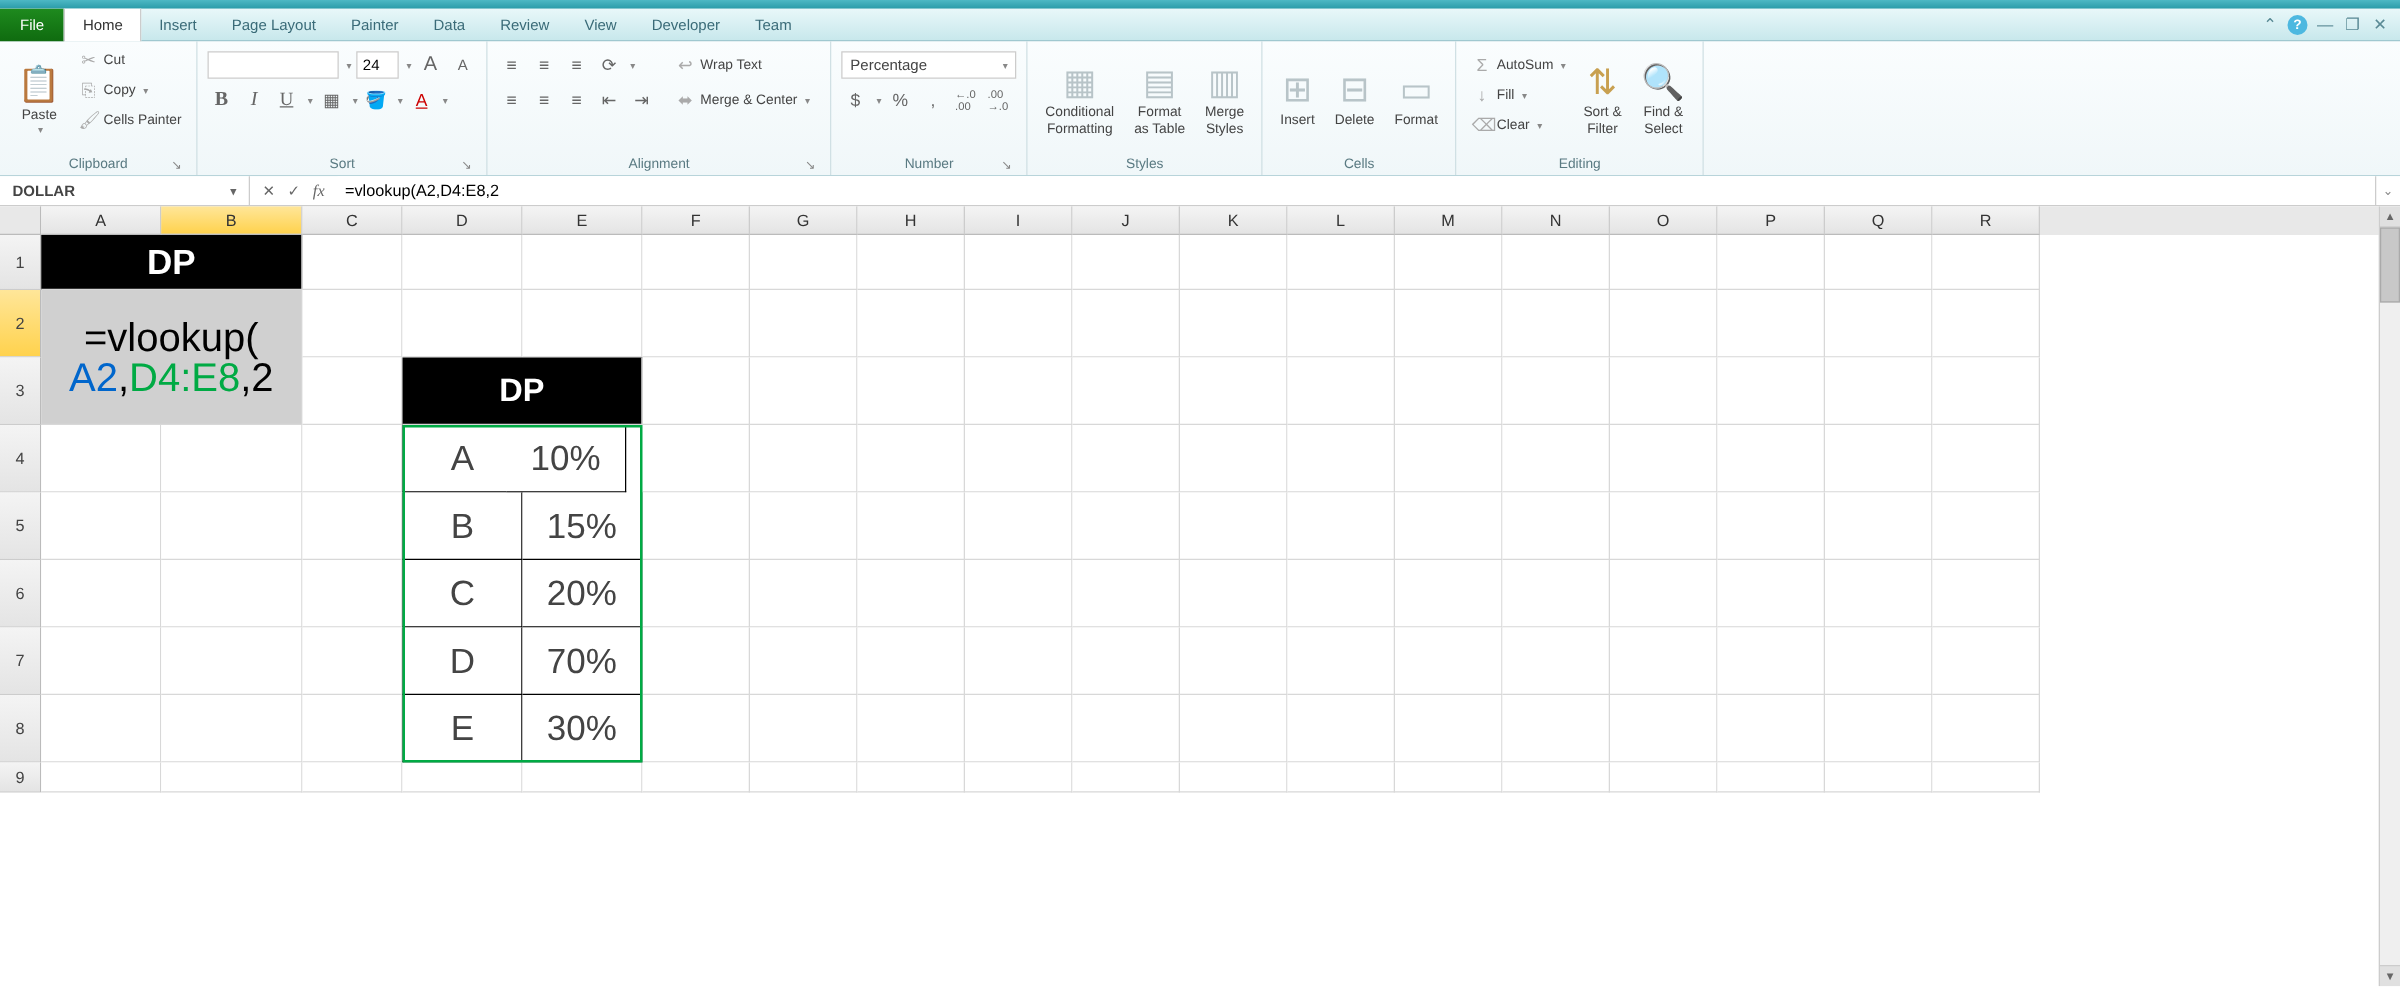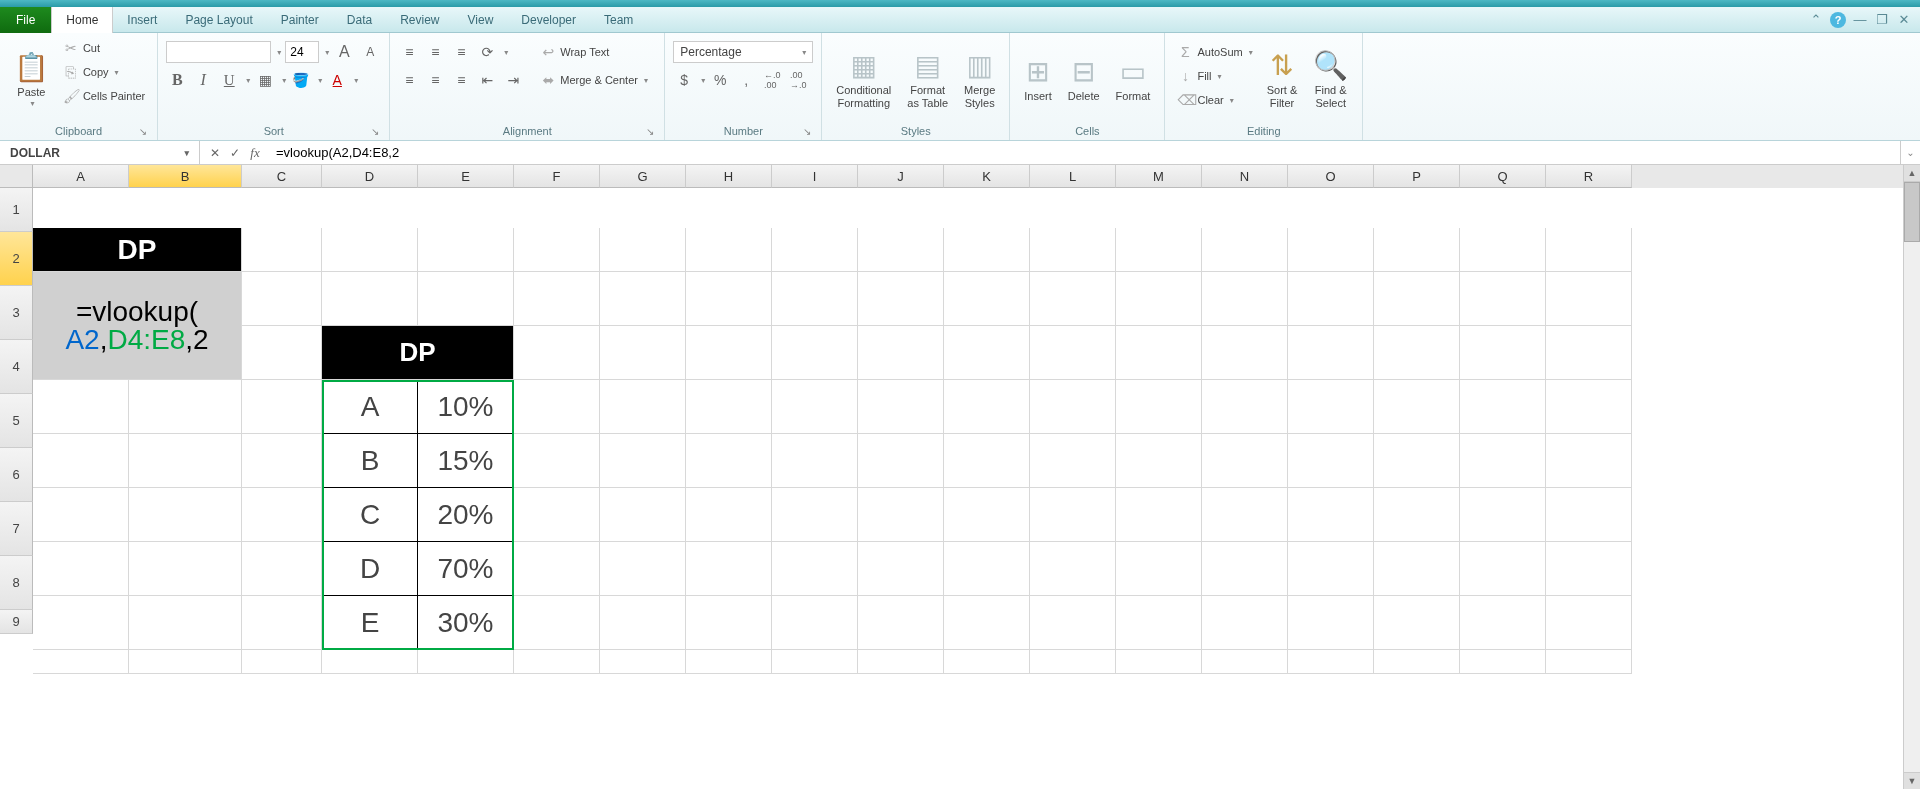--- a/index.html
+++ b/index.html
@@ -14,21 +14,21 @@
 .tab.file { background: linear-gradient(to bottom, #1e8a1e, #0f6b0f); color: #fff; padding: 0 16px; }
 .tab.active { background: #fff; color: #333; border-left: 1px solid #ccc; border-right: 1px solid #ccc; }
 .title-right { position: absolute; right: 8px; display: flex; gap: 6px; align-items: center; }
 .title-icon { width: 16px; height: 16px; display: flex; align-items: center; justify-content: center; color: #5a8a95; font-size: 13px; cursor: pointer; }
 .help-icon { background: #4db8e0; color: #fff; border-radius: 50%; width: 16px; height: 16px; font-weight: bold; font-size: 11px; }
 
 
 .ribbon { height: 108px; background: linear-gradient(to bottom, #fafdfe, #f0f7f9); border-bottom: 1px solid #b8d4da; display: flex; }
 .ribbon-group { border-right: 1px solid #d0e0e4; padding: 4px 8px 0 8px; display: flex; flex-direction: column; position: relative; }
 .ribbon-group-body { flex: 1; display: flex; align-items: flex-start; gap: 4px; }
-.ribbon-group-label { height: 18px; text-align: right; font-size: 11px; color: #5a7a82; display: flex; align-items: center; justify-content: center; position: relative; }
+.ribbon-group-label { height: 18px; text-align: center; font-size: 11px; color: #5a7a82; display: flex; align-items: center; justify-content: center; position: relative; }
 .dialog-launcher { position: absolute; right: 2px; bottom: 2px; width: 12px; height: 12px; font-size: 10px; color: #888; cursor: pointer; }
 
 .big-btn { display: flex; flex-direction: column; align-items: center; justify-content: center; padding: 2px 6px; cursor: pointer; height: 84px; }
 .big-btn .icon-lg { font-size: 28px; color: #b8c4c8; margin-bottom: 2px; }
 .big-btn .lbl { font-size: 11px; color: #444; text-align: center; line-height: 13px; }
 
 .vstack { display: flex; flex-direction: column; gap: 2px; }
 .hstack { display: flex; gap: 4px; align-items: center; }
 .small-btn { display: flex; align-items: center; gap: 4px; padding: 2px 4px; cursor: pointer; font-size: 11px; color: #444; height: 22px; }
 .small-btn .icon-sm { font-size: 14px; color: #aaa; width: 16px; text-align: center; }
@@ -55,30 +55,30 @@
 
 
 .grid-area { position: relative; height: 624px; overflow: hidden; }
 .corner { position: absolute; left: 0; top: 0; width: 33px; height: 23px; background: #e8e8e8; border-right: 1px solid #bbb; border-bottom: 1px solid #bbb; }
 .col-headers { position: absolute; left: 33px; top: 0; right: 17px; height: 23px; display: flex; background: #e8e8e8; }
 .col-h { border-right: 1px solid #ccc; border-bottom: 1px solid #bbb; display: flex; align-items: center; justify-content: center; font-size: 13px; color: #333; background: linear-gradient(to bottom,#f4f4f4,#e4e4e4); }
 .col-h.sel { background: linear-gradient(to bottom,#ffe699,#ffd24d); }
 .row-headers { position: absolute; left: 0; top: 23px; width: 33px; }
 .row-h { border-right: 1px solid #bbb; border-bottom: 1px solid #ccc; display: flex; align-items: center; justify-content: center; font-size: 13px; background: linear-gradient(to bottom,#f4f4f4,#e4e4e4); }
 .row-h.sel { background: linear-gradient(to bottom,#ffe699,#ffd24d); }
-.cells { position: absolute; left: 33px; top: 23px; right: 17px; bottom: 0; margin-top: 40px; }
+.cells { position: absolute; left: 33px; top: 23px; right: 17px; bottom: 0; }
 .cell { position: absolute; border-right: 1px solid #d8d8d8; border-bottom: 1px solid #d8d8d8; display: flex; align-items: center; padding: 0 4px; font-size: 13px; background: #fff; overflow: visible; white-space: nowrap; }
 .vscroll { position: absolute; right: 0; top: 0; width: 17px; bottom: 0; background: #efefef; border-left: 1px solid #ccc; }
 .vscroll .up, .vscroll .down { height: 17px; display: flex; align-items: center; justify-content: center; font-size: 9px; color: #666; background: #e0e0e0; border-bottom: 1px solid #ccc; }
 .vscroll .down { position: absolute; bottom: 0; width: 100%; border-top: 1px solid #ccc; border-bottom: none; }
 .vscroll .thumb { position: absolute; top: 17px; width: 100%; height: 60px; background: #c8c8c8; border: 1px solid #aaa; }
 
 
 .hdr-black { background: #000 !important; color: #fff; font-weight: bold; font-size: 28px; justify-content: center; font-family: Arial; }
-.formula-cell { background: #d0d0d0 !important; font-size: 28px; font-family: Arial; justify-content: center; line-height: 1; }
+.formula-cell { background: #d0d0d0 !important; font-size: 32px; font-family: Arial; justify-content: center; line-height: 1; }
 .formula-cell .op { color: #000; }
 .formula-cell .ref1 { color: #0066cc; }
 .formula-cell .ref2 { color: #00aa44; }
 .lookup-hdr { background: #000 !important; color: #fff; font-weight: bold; font-size: 26px; justify-content: center; font-family: Arial; }
 .lookup-cell { font-size: 28px; justify-content: center; font-family: Arial; border-right: 1px solid #000 !important; border-bottom: 1px solid #000 !important; }
 .lookup-left { border-left: 1px solid #000; }
 
 .tooltip { position: absolute; background: #fdfde8; border: 1px solid #888; padding: 3px 8px; font-size: 13px; font-family: Tahoma; white-space: nowrap; z-index: 10; }
 .tooltip b { font-weight: bold; }
 </style>
@@ -401,21 +401,21 @@
       <div class="cell" style="left: 1083px; top: 98px; width: 86px; height: 54px;"></div>
       <div class="cell" style="left: 1169px; top: 98px; width: 86px; height: 54px;"></div>
       <div class="cell" style="left: 1255px; top: 98px; width: 86px; height: 54px;"></div>
       <div class="cell" style="left: 1341px; top: 98px; width: 86px; height: 54px;"></div>
       <div class="cell" style="left: 1427px; top: 98px; width: 86px; height: 54px;"></div>
       <div class="cell" style="left: 1513px; top: 98px; width: 86px; height: 54px;"></div>
       <div class="cell" style="left: 0px; top: 152px; width: 96px; height: 54px;"></div>
       <div class="cell" style="left: 96px; top: 152px; width: 113px; height: 54px;"></div>
       <div class="cell" style="left: 209px; top: 152px; width: 80px; height: 54px;"></div>
       <div class="cell lookup-cell lookup-left" style="left: 289px; top: 152px; width: 96px; height: 54px;">A</div>
-      <div class="cell lookup-cell" style="left: 385px; top: 152px; width: 96px; height: 54px;">10%</div>
+      <div class="cell lookup-cell" style="left: 372px; top: 152px; width: 96px; height: 54px;">10%</div>
       <div class="cell" style="left: 481px; top: 152px; width: 86px; height: 54px;"></div>
       <div class="cell" style="left: 567px; top: 152px; width: 86px; height: 54px;"></div>
       <div class="cell" style="left: 653px; top: 152px; width: 86px; height: 54px;"></div>
       <div class="cell" style="left: 739px; top: 152px; width: 86px; height: 54px;"></div>
       <div class="cell" style="left: 825px; top: 152px; width: 86px; height: 54px;"></div>
       <div class="cell" style="left: 911px; top: 152px; width: 86px; height: 54px;"></div>
       <div class="cell" style="left: 997px; top: 152px; width: 86px; height: 54px;"></div>
       <div class="cell" style="left: 1083px; top: 152px; width: 86px; height: 54px;"></div>
       <div class="cell" style="left: 1169px; top: 152px; width: 86px; height: 54px;"></div>
       <div class="cell" style="left: 1255px; top: 152px; width: 86px; height: 54px;"></div>

